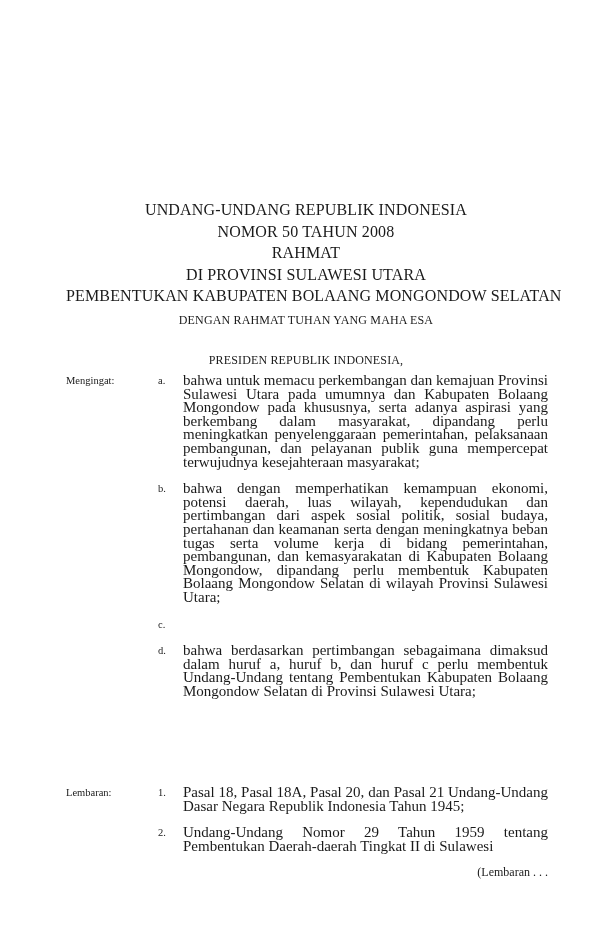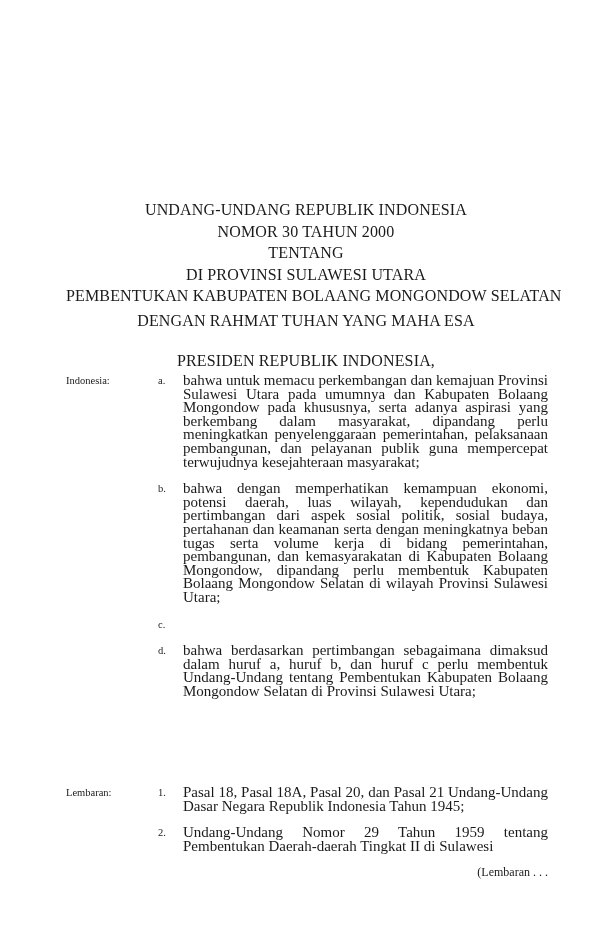--- a/index.html
+++ b/index.html
@@ -39,21 +39,21 @@
 
   
   .preamble {
     position: absolute;
     top: 315px;
     left: 66px;
     width: 480px;
     text-align: center;
   }
   .preamble-line {
-    font-size: 16px;
+    font-size: 12px;
     line-height: 11.2px;
     letter-spacing: 0.15px;
   }
   .preamble-line.second { margin-top: 29px; }
 
   
   .section {
     position: absolute;
     left: 66px;
     width: 482px;
@@ -101,35 +101,35 @@
     padding-right: 1px;
   }
 </style>
 </head>
 <body>
 
 <div class="page">
 
   <div class="title-block">
     <div class="title-line">UNDANG-UNDANG REPUBLIK INDONESIA</div>
-    <div class="title-line">NOMOR 30 TAHUN 2000</div>
-    <div class="title-line">TENTANG</div>
+    <div class="title-line">NOMOR 50 TAHUN 2008</div>
+    <div class="title-line">RAHMAT</div>
     <div class="title-line">DI PROVINSI SULAWESI UTARA</div>
     <div class="title-line">PEMBENTUKAN KABUPATEN BOLAANG MONGONDOW SELATAN</div>
   </div>
 
   <div class="preamble">
     <div class="preamble-line">DENGAN RAHMAT TUHAN YANG MAHA ESA</div>
     <div class="preamble-line second">PRESIDEN REPUBLIK INDONESIA,</div>
   </div>
 
   <div class="section" id="section-menimbang">
 
     <div class="clause-row">
-      <div class="label-col">Indonesia:</div>
+      <div class="label-col">Mengingat:</div>
       <div class="marker-col">a.</div>
       <div class="text-col">bahwa untuk memacu perkembangan dan kemajuan Provinsi Sulawesi Utara pada umumnya dan Kabupaten Bolaang Mongondow pada khususnya, serta adanya aspirasi yang berkembang dalam masyarakat, dipandang perlu meningkatkan penyelenggaraan pemerintahan, pelaksanaan pembangunan, dan pelayanan publik guna mempercepat terwujudnya kesejahteraan masyarakat;</div>
     </div>
 
     <div class="clause-row">
       <div class="label-col"></div>
       <div class="marker-col">b.</div>
       <div class="text-col">bahwa dengan memperhatikan kemampuan ekonomi, potensi daerah, luas wilayah, kependudukan dan pertimbangan dari aspek sosial politik, sosial budaya, pertahanan dan keamanan serta dengan meningkatnya beban tugas serta volume kerja di bidang pemerintahan, pembangunan, dan kemasyarakatan di Kabupaten Bolaang Mongondow, dipandang perlu membentuk Kabupaten Bolaang Mongondow Selatan di wilayah Provinsi Sulawesi Utara;</div>
     </div>
 

